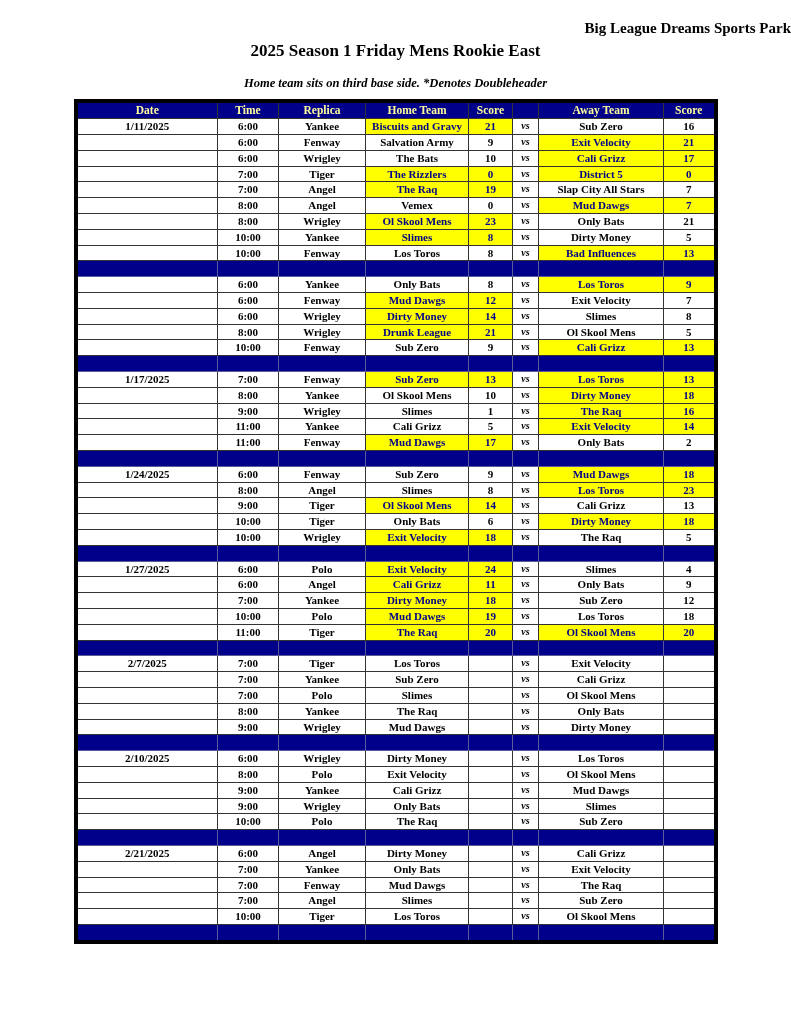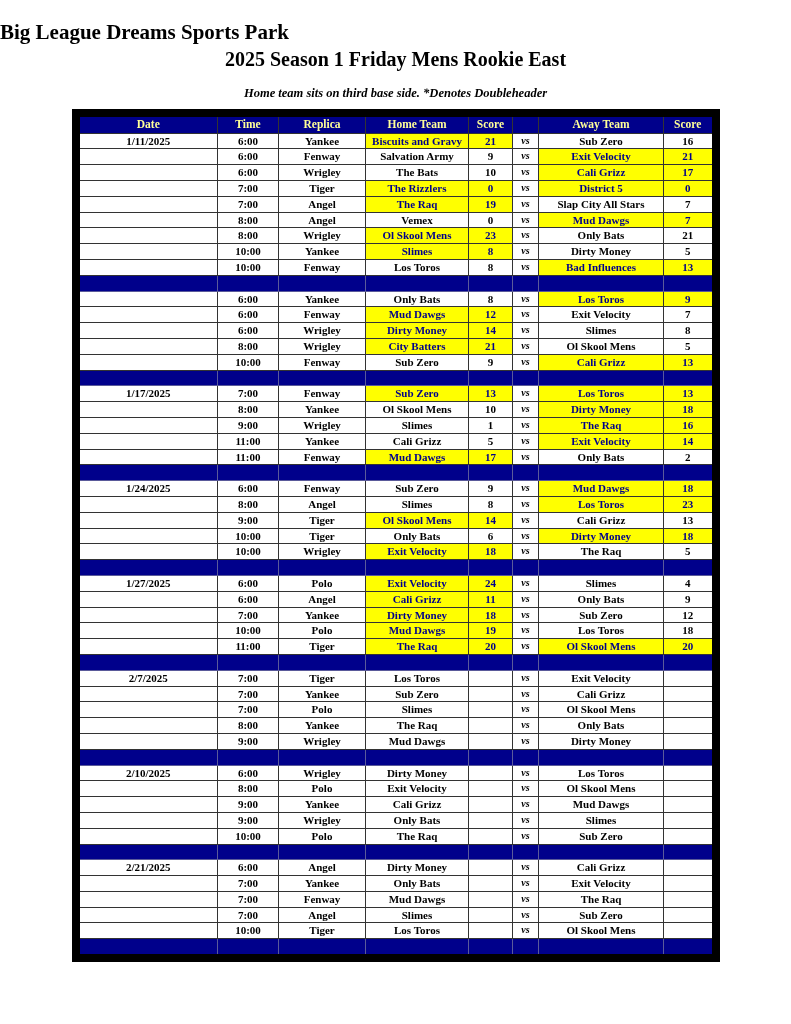--- a/index.html
+++ b/index.html
@@ -3,34 +3,34 @@
 <meta charset="utf-8">
 <style>
   html,body{margin:0;padding:0;}
   body{
     width:791px;height:1024px;background:#ffffff;overflow:hidden;
     font-family:"Liberation Serif","DejaVu Serif",serif;
     -webkit-font-smoothing:antialiased;
   }
   .page{position:relative;width:791px;height:1024px;}
   .title{
-    margin:20px 0 0 0;text-align:left;
-    font-size:21px;font-weight:bold;color:#000;line-height:1.15;
+    margin:20px 0 0 0;text-align:right;
+    font-size:15px;font-weight:bold;color:#000;line-height:1.15;
   }
   .subtitle{
     margin:4px 0 0 0;text-align:center;
-    font-size:20px;font-weight:bold;color:#000;line-height:1.15;
+    font-size:17px;font-weight:bold;color:#000;line-height:1.15;
   }
   .note{
     margin:15px 0 8px 0;text-align:center;
     font-size:12.5px;font-weight:bold;font-style:italic;color:#000;
   }
   table.sched{
     width:640px;margin:0 auto;border-collapse:collapse;table-layout:fixed;
-    border:8px solid #000000;
+    border:4px solid #000000;
   }
   table.sched th, table.sched td{
     border:1px solid #333;
     height:14.8px;line-height:14.8px;
     padding:0 1px;margin:0;
     text-align:center;vertical-align:middle;
     font-weight:bold;font-size:11px;
     white-space:nowrap;overflow:hidden;
     background:#ffffff;color:#000;
   }
@@ -201,21 +201,21 @@
           <td class="win">Dirty Money</td>
           <td class="win">14</td>
           <td class="vs">vs</td>
           <td>Slimes</td>
           <td>8</td>
         </tr>
         <tr>
           <td></td>
           <td>8:00</td>
           <td>Wrigley</td>
-          <td class="win">City Batters</td>
+          <td class="win">Drunk League</td>
           <td class="win">21</td>
           <td class="vs">vs</td>
           <td>Ol Skool Mens</td>
           <td>5</td>
         </tr>
         <tr>
           <td></td>
           <td>10:00</td>
           <td>Fenway</td>
           <td>Sub Zero</td>

